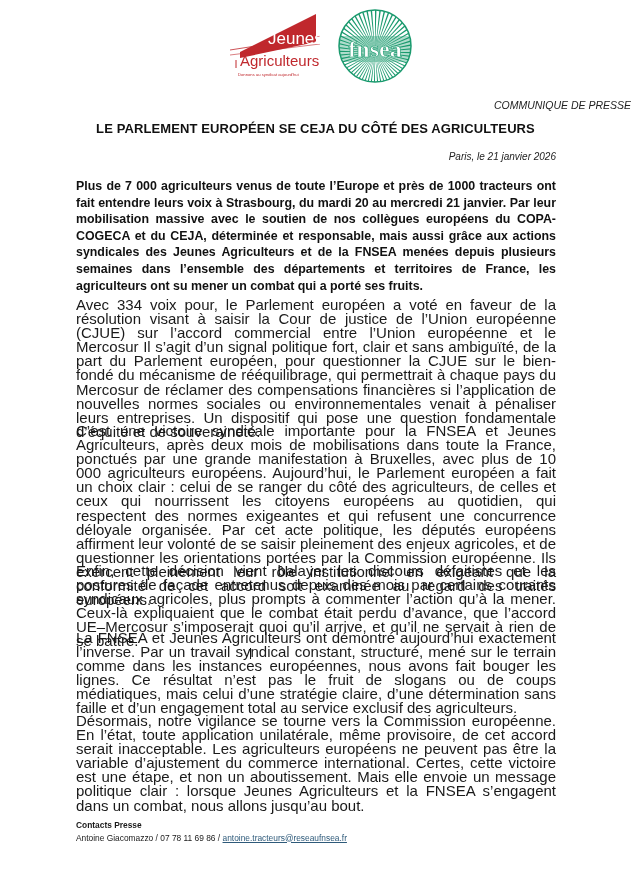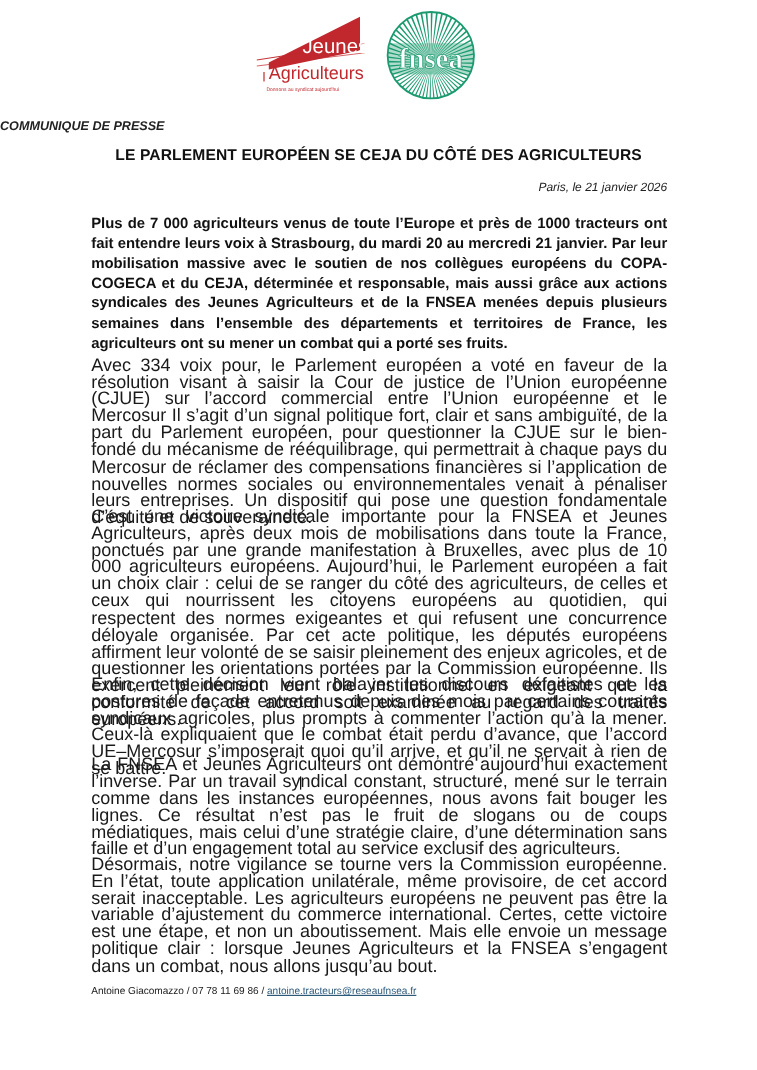--- a/index.html
+++ b/index.html
@@ -2,28 +2,28 @@
 <html><head>
   <meta charset="utf-8">
   <style>
     html, body { margin: 0; padding: 0; background: #ffffff; }
     body {
       width: 631px; height: 892px; position: relative; overflow: hidden;
       font-family: "Liberation Sans", "DejaVu Sans", sans-serif;
       color: #111111;
     }
     .logos {
-      position: absolute; left: 208px; top: 6px; width: 200px; height: 78px;
+      position: absolute; left: 224px; top: 6px; width: 200px; height: 78px;
     }
     .logo-ja { position: absolute; left: 0; top: 0; width: 106px; height: 78px; }
     .logo-fnsea { position: absolute; left: 113px; top: 2px; width: 76px; height: 76px; }
 
     .kicker {
-      position: absolute; left: 0; right: 0; top: 99px; text-align: left;
-      font-style: italic; font-size: 10.5px; color: #222; font-weight: bold;
+      position: absolute; left: 0; right: 0; top: 99px; text-align: right;
+      font-style: italic; font-size: 10.5px; color: #222;
     }
     .title {
       position: absolute; left: 0; right: 0; top: 121px; text-align: center;
       font-weight: bold; font-size: 13px; letter-spacing: 0.1px; color: #111;
     }
     .dateline {
       position: absolute; right: 75px; top: 151px;
       font-style: italic; font-size: 10px; color: #222;
     }
     .lead {
@@ -145,16 +145,17 @@
 
 <div class="para p1">Avec 334 voix pour, le Parlement européen a voté en faveur de la résolution visant à saisir la Cour de justice de l’Union européenne (CJUE) sur l’accord commercial entre l’Union européenne et le Mercosur Il s’agit d’un signal politique fort, clair et sans ambiguïté, de la part du Parlement européen, pour questionner la CJUE sur le bien-fondé du mécanisme de rééquilibrage, qui permettrait à chaque pays du Mercosur de réclamer des compensations financières si l’application de nouvelles normes sociales ou environnementales venait à pénaliser leurs entreprises. Un dispositif qui pose une question fondamentale d’équité et de souveraineté.</div>
 <div class="para p2">C’est une victoire syndicale importante pour la FNSEA et Jeunes Agriculteurs, après deux mois de mobilisations dans toute la France, ponctués par une grande manifestation à Bruxelles, avec plus de 10 000 agriculteurs européens. Aujourd’hui, le Parlement européen a fait un choix clair : celui de se ranger du côté des agriculteurs, de celles et ceux qui nourrissent les citoyens européens au quotidien, qui respectent des normes exigeantes et qui refusent une concurrence déloyale organisée. Par cet acte politique, les députés européens affirment leur volonté de se saisir pleinement des enjeux agricoles, et de questionner les orientations portées par la Commission européenne. Ils exercent pleinement leur rôle institutionnel en exigeant que la conformité de cet accord soit examinée au regard des traités européens.</div>
 <div class="para p3">Enfin, cette décision vient balayer les discours défaitistes et les postures de façade entretenus depuis des mois par certains courants syndicaux agricoles, plus prompts à commenter l’action qu’à la mener. Ceux-là expliquaient que le combat était perdu d’avance, que l’accord UE–Mercosur s’imposerait quoi qu’il arrive, et qu’il ne servait à rien de se battre.</div>
 <div class="para p4">
   <span>La FNSEA et Jeunes Agriculteurs ont démontré aujourd’hui exactement l’inverse. Par un travail sy</span><span class="cursor"></span><span>ndical constant, structuré, mené sur le terrain comme dans les instances européennes, nous avons fait bouger les lignes. Ce résultat n’est pas le fruit de slogans ou de coups médiatiques, mais celui d’une stratégie claire, d’une détermination sans faille et d’un engagement total au service exclusif des agriculteurs.</span>
 </div>
 <div class="para p5">Désormais, notre vigilance se tourne vers la Commission européenne. En l’état, toute application unilatérale, même provisoire, de cet accord serait inacceptable. Les agriculteurs européens ne peuvent pas être la variable d’ajustement du commerce international. Certes, cette victoire est une étape, et non un aboutissement. Mais elle envoie un message politique clair : lorsque Jeunes Agriculteurs et la FNSEA s’engagent dans un combat, nous allons jusqu’au bout.</div>
 
 <div class="contacts">
+  <div class="ct-title">Contacts Presse</div>
   <div>
     <span>Antoine Giacomazzo / 07 78 11 69 86 / </span><a>antoine.tracteurs@reseaufnsea.fr</a>
   </div>
 </div>
 
 </body></html>

